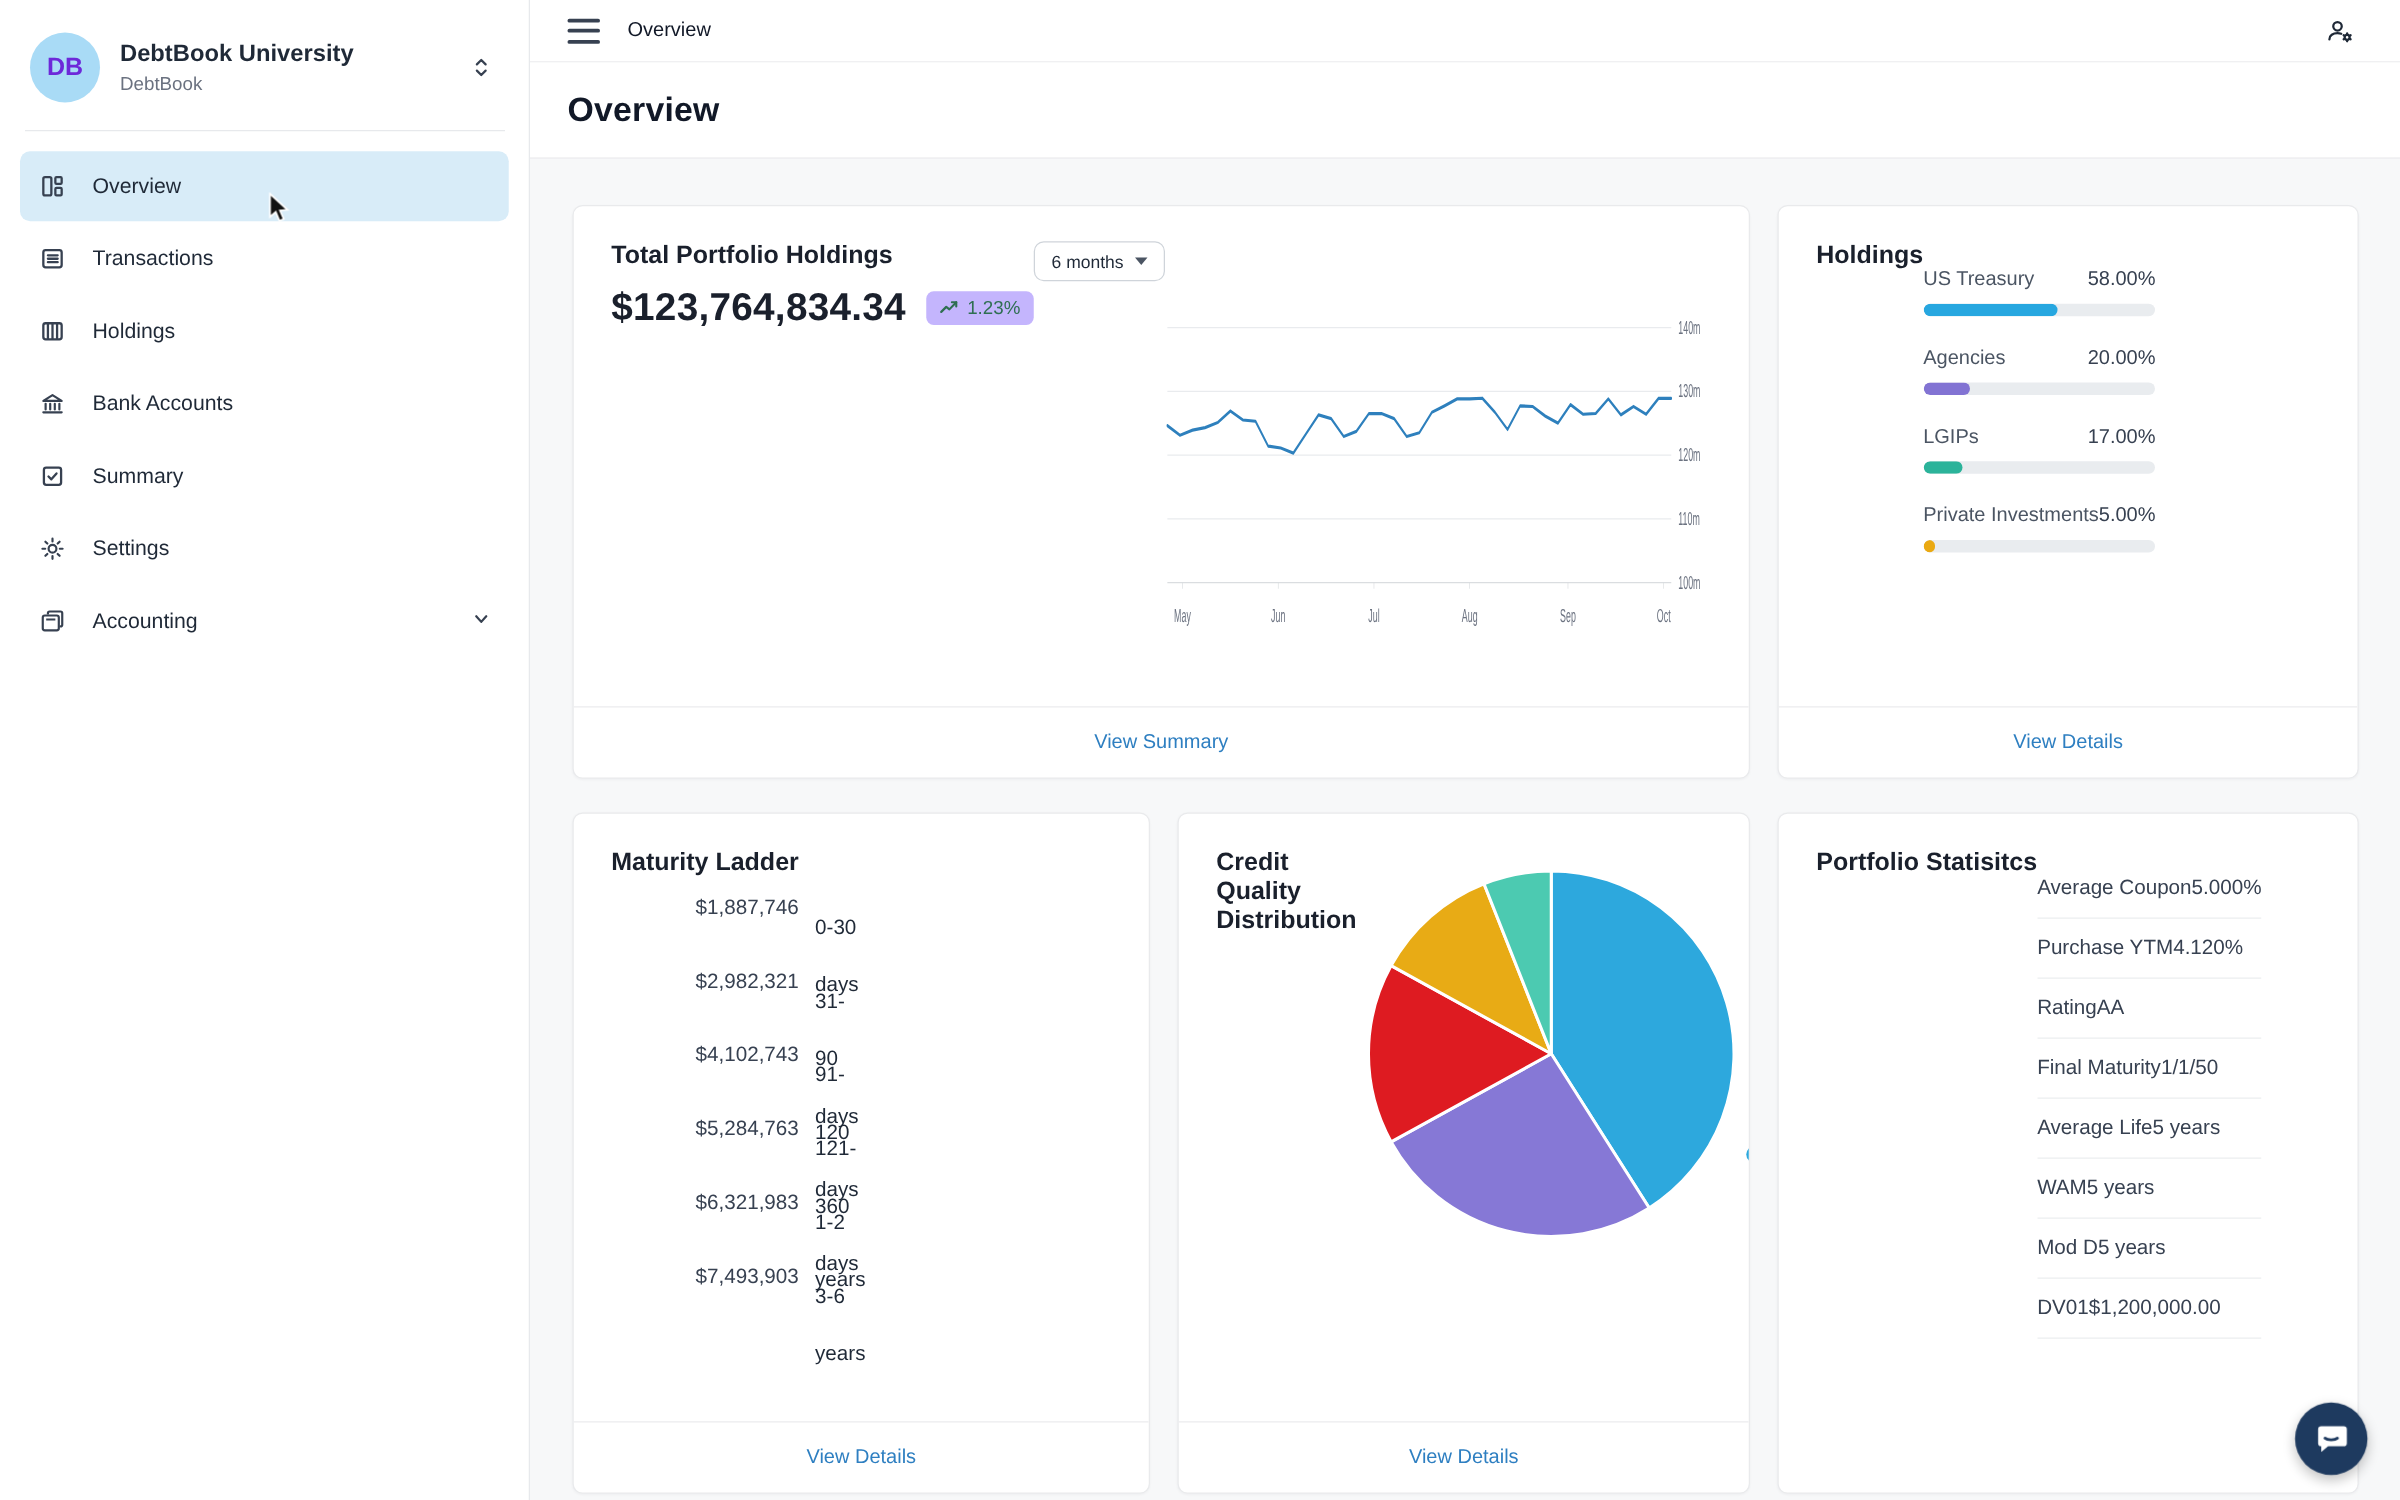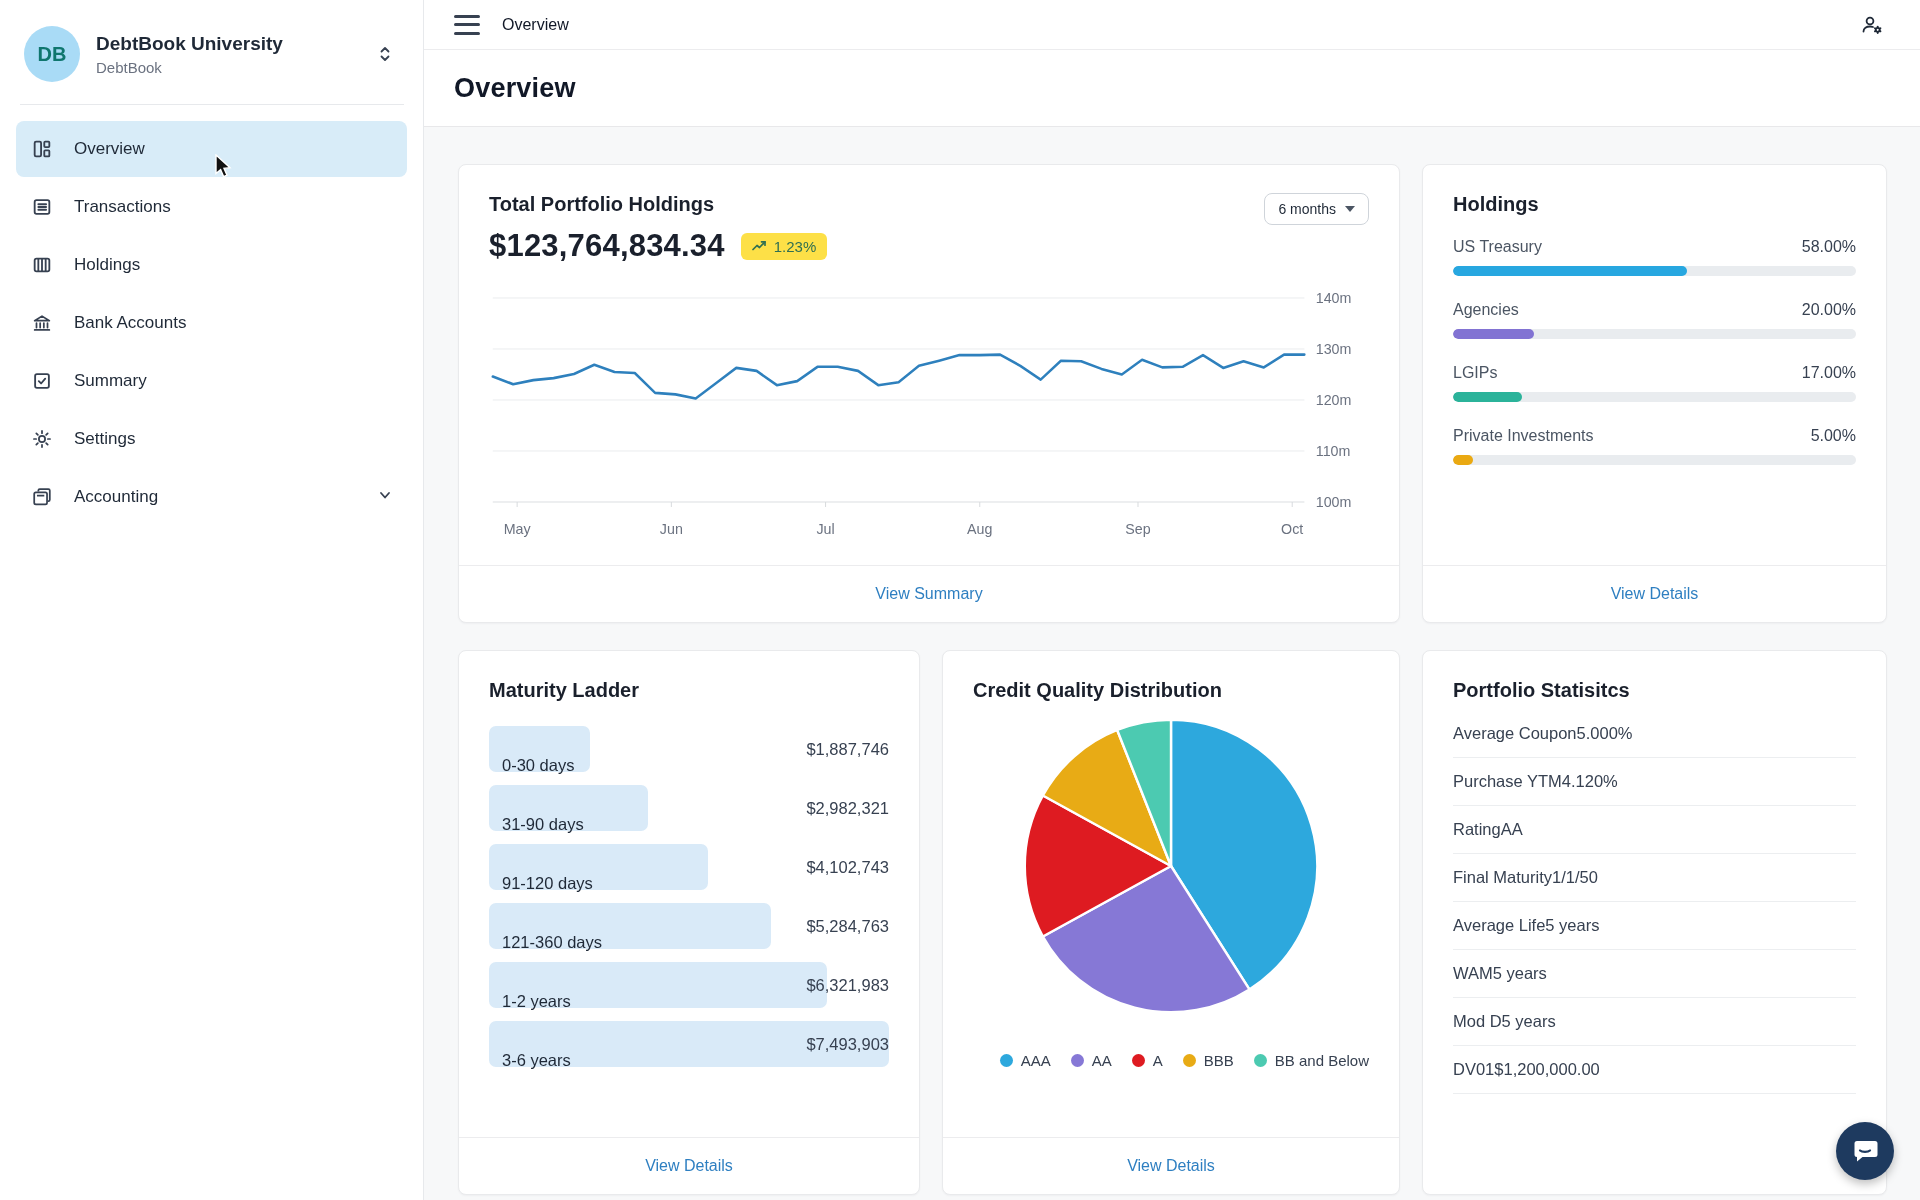--- a/index.html
+++ b/index.html
@@ -2,21 +2,21 @@
 <html><head>
 <meta charset="utf-8">
 <style>
   * { margin:0; padding:0; box-sizing:border-box; }
   html,body { width:1920px; height:1200px; overflow:hidden; }
   body { font-family:"Liberation Sans", sans-serif; color:#1f2937; background:#f7f8f9; display:flex; }
 
   
   .sidebar { width:424px; min-width:424px; background:#fff; border-right:1px solid #e7e9ec; padding-top:26px; display:flex; flex-direction:column; }
   .org-row { display:flex; align-items:center; padding:0 22px 0 24px; gap:16px; }
-  .avatar { width:56px; height:56px; border-radius:50%; background:#a9dbf6; color:#0f766e; font-size:20px; font-weight:bold; display:flex; align-items:center; justify-content:center; flex:none; }
+  .avatar { width:56px; height:56px; border-radius:50%; background:#a9dbf6; color:#6d28d9; font-size:20px; font-weight:bold; display:flex; align-items:center; justify-content:center; flex:none; }
   .org-text { flex:1; min-width:0; }
   .org-name { font-size:19px; font-weight:bold; color:#1f2937; line-height:1.25; }
   .org-sub { font-size:15px; color:#6b7280; margin-top:3px; }
   .unfold-btn { width:32px; height:32px; display:flex; align-items:center; justify-content:center; border-radius:6px; cursor:pointer; }
   .sidebar-divider { height:1px; background:#e7e9ec; margin:22px 0 16px 20px; width:384px; }
   .nav { padding:0 16px; display:flex; flex-direction:column; gap:2px; }
   .nav-item { display:flex; align-items:center; gap:20px; height:56px; padding:0 14px; border-radius:8px; font-size:17px; color:#1f2937; cursor:pointer; position:relative; }
   .nav-item.active { background:#d8ecf8; }
   .nav-item .nav-icon { width:24px; height:24px; flex:none; display:flex; align-items:center; justify-content:center; }
   .nav-item svg { stroke:#374151; }
@@ -30,31 +30,31 @@
   .topbar-title { font-size:16px; color:#111827; }
   .topbar-right { margin-left:auto; display:flex; align-items:center; }
   .icon-btn { width:36px; height:36px; display:flex; align-items:center; justify-content:center; cursor:pointer; border-radius:6px; }
 
   .page-header { background:#fff; border-bottom:1px solid #e8e8ea; padding:23px 30px 22px; }
   .page-title { font-size:27px; font-weight:bold; color:#111827; letter-spacing:.2px; }
 
   .content { flex:1; background:#f7f8f9; padding:37px 34px 0; display:grid; grid-template-columns:462px 458px 465px; grid-template-rows:459px 545px; column-gap:22px; row-gap:27px; }
 
   .card { background:#fff; border:1px solid #e9eaec; border-radius:8px; box-shadow:0 1px 2px rgba(16,24,40,.04); display:flex; flex-direction:column; overflow:hidden; }
-  .card-body { padding:28px 30px 0; flex:1; display:flex; flex-direction:column; min-height:0; }
+  .card-body { padding:28px 30px 0; flex:1; display:flex; flex-direction:row; min-height:0; }
   .card-title { font-size:20px; font-weight:bold; color:#1a202c; }
   .card-footer { border-top:1px solid #ececee; height:57px; min-height:57px; display:flex; align-items:center; justify-content:center; }
   .link { color:#2e7fc1; font-size:16px; cursor:pointer; }
 
   
   .portfolio-card { grid-column:1 / span 2; }
   .pc-head { display:flex; justify-content:space-between; align-items:flex-start; }
   .pc-value-row { display:flex; align-items:center; gap:16px; margin-top:12px; }
   .pc-value { font-size:31px; font-weight:bold; color:#1a202c; letter-spacing:.2px; }
-  .badge-up { display:inline-flex; align-items:center; gap:7px; background:#fde047; color:#2f6f52; font-size:15px; border-radius:6px; padding:5px 11px; }
+  .badge-up { display:inline-flex; align-items:center; gap:7px; background:#c4b5fd; color:#2f6f52; font-size:15px; border-radius:6px; padding:5px 11px; }
   .range-select { display:flex; align-items:center; gap:9px; border:1px solid #cfd4da; border-radius:8px; background:#fff; padding:7px 13px; font-size:14px; color:#1f2937; cursor:pointer; }
   .caret-down { width:0; height:0; border-left:5px solid transparent; border-right:5px solid transparent; border-top:6px solid #4b5563; }
   .pc-chart { flex:1; display:flex; align-items:center; }
   .pc-chart svg { width:100%; height:262px; }
   .axis-label { fill:#6b7280; font-size:15px; font-family:"Liberation Sans",sans-serif; }
 
   
   .holding-rows { margin-top:22px; display:flex; flex-direction:column; gap:25px; }
   .holding-row .hr-top { display:flex; justify-content:space-between; font-size:16px; }
   .hr-label { color:#4b5563; }

